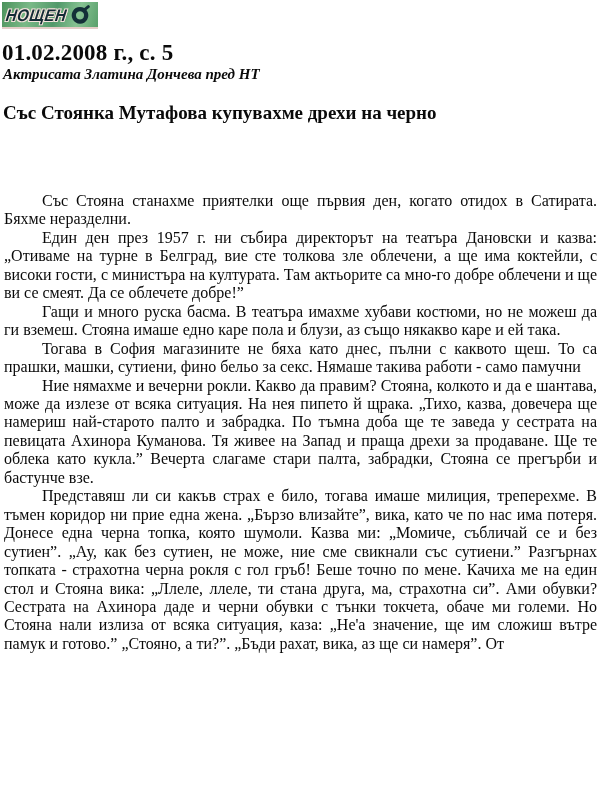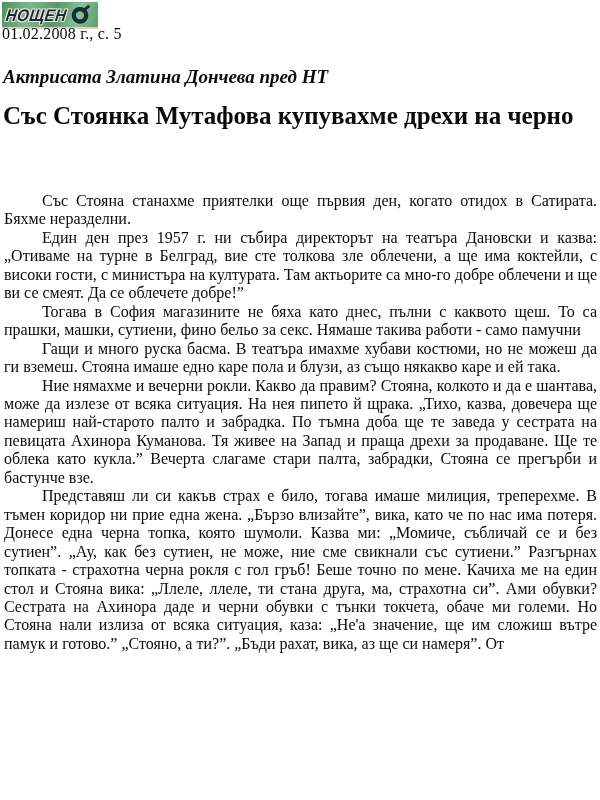--- a/index.html
+++ b/index.html
@@ -47,42 +47,42 @@
     white-space: nowrap;
   }
   .logo-icon {
     display: inline-flex;
     margin-left: 1px;
   }
   
   .date-line {
     position: absolute;
     left: 2px;
-    top: 25px;
-    font-weight: 400;
-    font-size: 16px;
+    top: 40px;
+    font-weight: 700;
+    font-size: 23px;
     letter-spacing: 0.2px;
   }
   
   .kicker {
     position: absolute;
     left: 3px;
     top: 66px;
     margin: 0;
     font-weight: 700;
     font-style: italic;
-    font-size: 19px;
+    font-size: 15px;
   }
   .headline {
     position: absolute;
     left: 3px;
     top: 102px;
     margin: 0;
     font-weight: 700;
-    font-size: 25px;
+    font-size: 19px;
   }
   
   .article-body {
     position: absolute;
     left: 4px;
     right: 3px;
     top: 176px;
     bottom: 0;
     overflow: hidden;
     font-size: 16px;
@@ -113,19 +113,19 @@
 
   <div class="date-line">01.02.2008 г., с. 5</div>
 
   <h2 class="kicker">Актрисата Златина Дончева пред НТ</h2>
 
   <h1 class="headline">Със Стоянка Мутафова купувахме дрехи на черно</h1>
 
   <div class="article-body">
       <p>Със Стояна станахме приятелки още първия ден, когато отидох в Сатирата. Бяхме неразделни.</p>
       <p>Един ден през 1957 г. ни събира директорът на театъра Дановски и казва: „Отиваме на турне в Белград, вие сте толкова зле облечени, а ще има коктейли, с високи гости, с министъра на културата. Там актьорите са мно-го добре облечени и ще ви се смеят. Да се облечете добре!”</p>
+      <p>Гащи и много руска басма. В театъра имахме хубави костюми, но не можеш да ги вземеш. Стояна имаше едно каре пола и блузи, аз също някакво каре и ей така.</p>
       <p>Тогава в София магазините не бяха като днес, пълни с каквото щеш. То са прашки, машки, сутиени, фино бельо за секс. Нямаше такива работи - само памучни</p>
-      <p>Гащи и много руска басма. В театъра имахме хубави костюми, но не можеш да ги вземеш. Стояна имаше едно каре пола и блузи, аз също някакво каре и ей така.</p>
       <p>Ние нямахме и вечерни рокли. Какво да правим? Стояна, колкото и да е шантава, може да излезе от всяка ситуация. На нея пипето й щрака. „Тихо, казва, довечера ще намериш най-старото палто и забрадка. По тъмна доба ще те заведа у сестрата на певицата Ахинора Куманова. Тя живее на Запад и праща дрехи за продаване. Ще те облека като кукла.” Вечерта слагаме стари палта, забрадки, Стояна се прегърби и бастунче взе.</p>
       <p>Представяш ли си какъв страх е било, тогава имаше милиция, треперехме. В тъмен коридор ни прие една жена. „Бързо влизайте”, вика, като че по нас има потеря. Донесе една черна топка, която шумоли. Казва ми: „Момиче, събличай се и без сутиен”. „Ау, как без сутиен, не може, ние сме свикнали със сутиени.” Разгърнах топката - страхотна черна рокля с гол гръб! Беше точно по мене. Качиха ме на един стол и Стояна вика: „Ллеле, ллеле, ти стана друга, ма, страхотна си”. Ами обувки? Сестрата на Ахинора даде и черни обувки с тънки токчета, обаче ми големи. Но Стояна нали излиза от всяка ситуация, каза: „Не'а значение, ще им сложиш вътре памук и готово.” „Стояно, а ти?”. „Бъди рахат, вика, аз ще си намеря”. От</p>
     </div>
 
 </div>
 
 </body></html>

